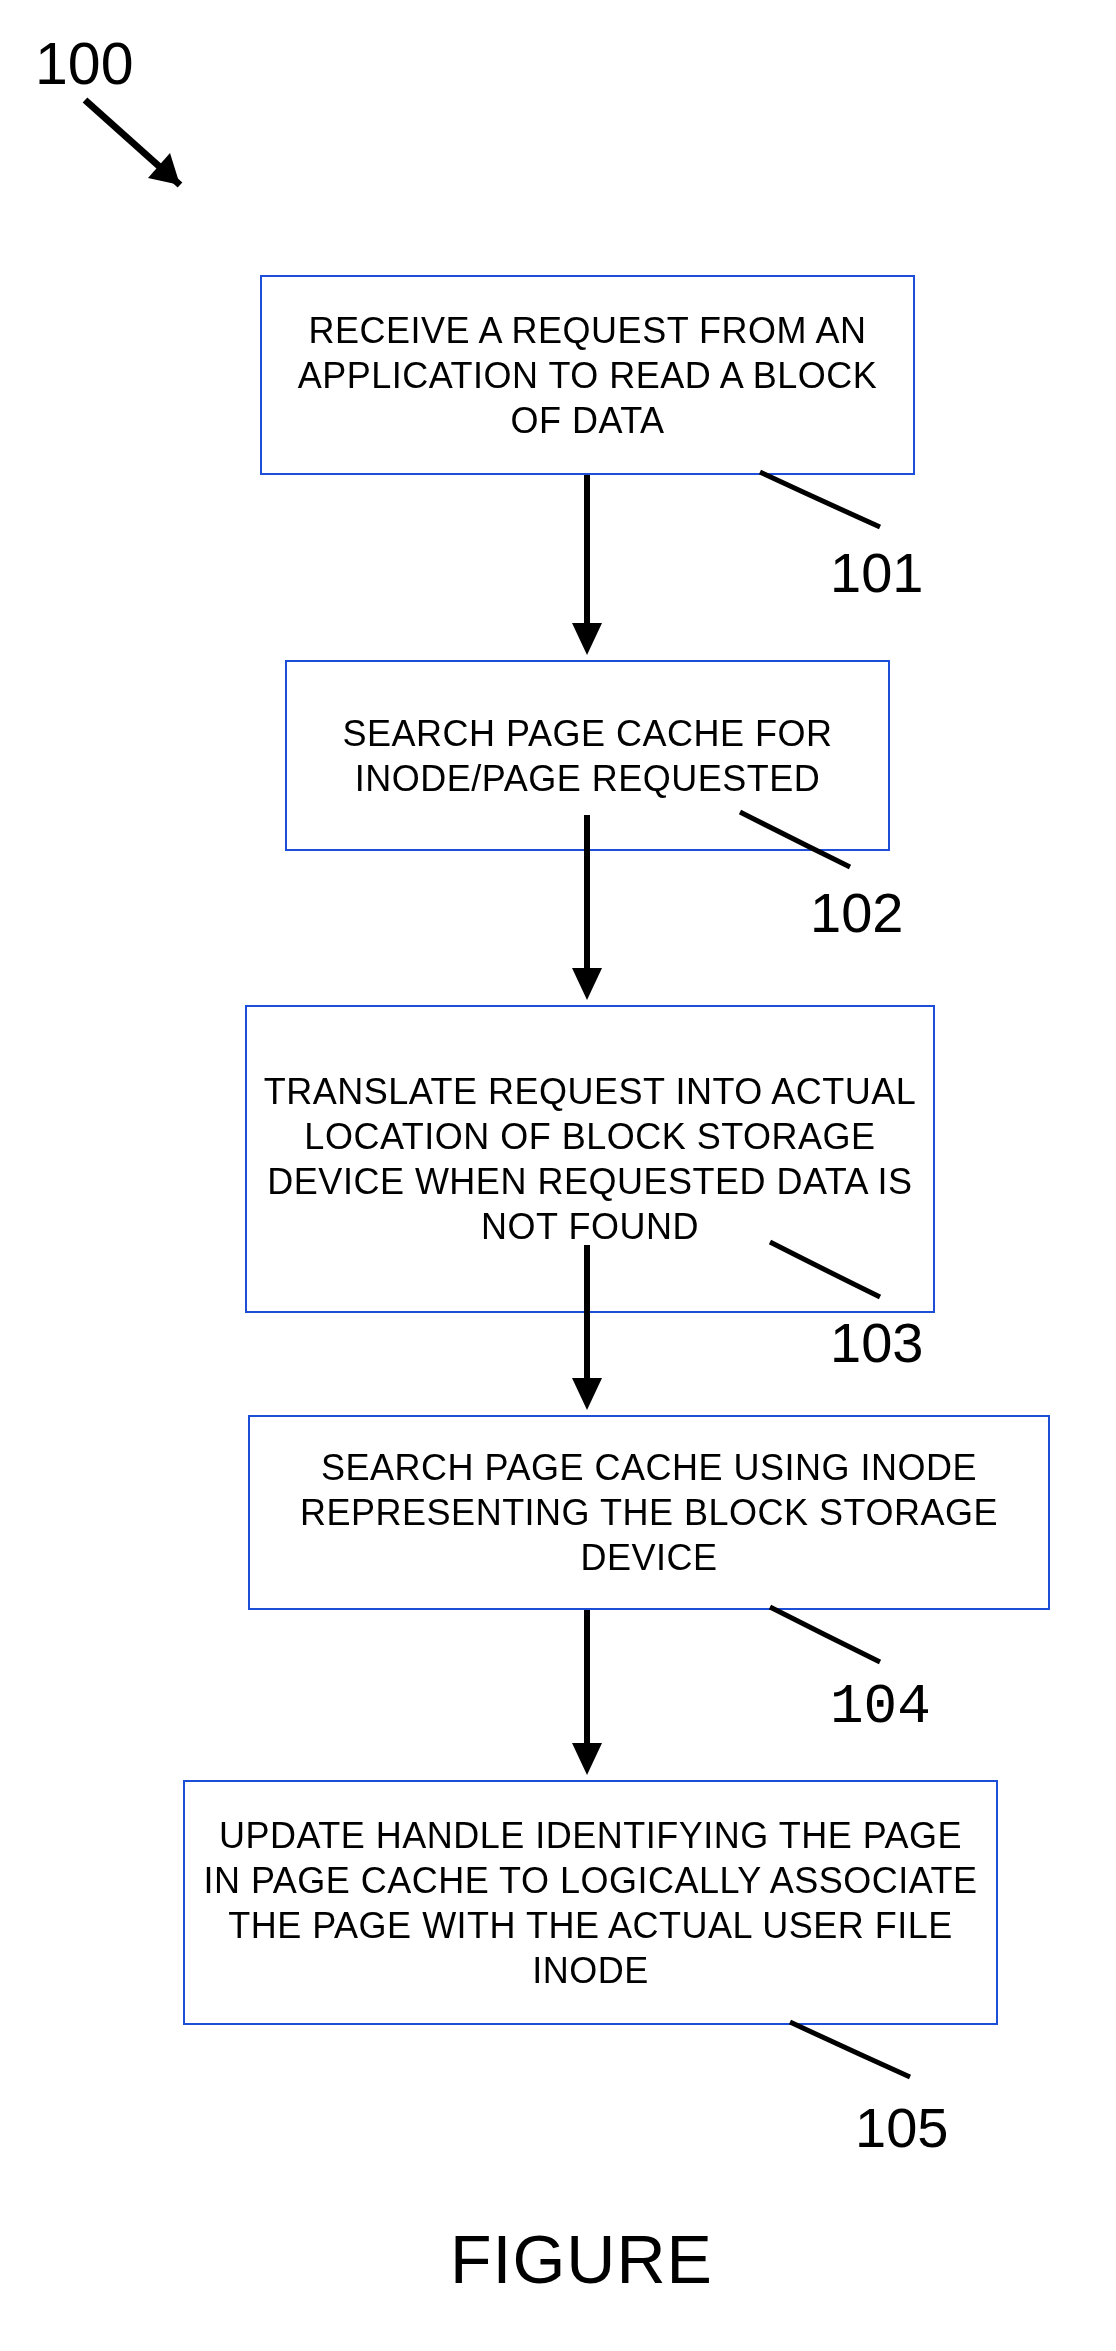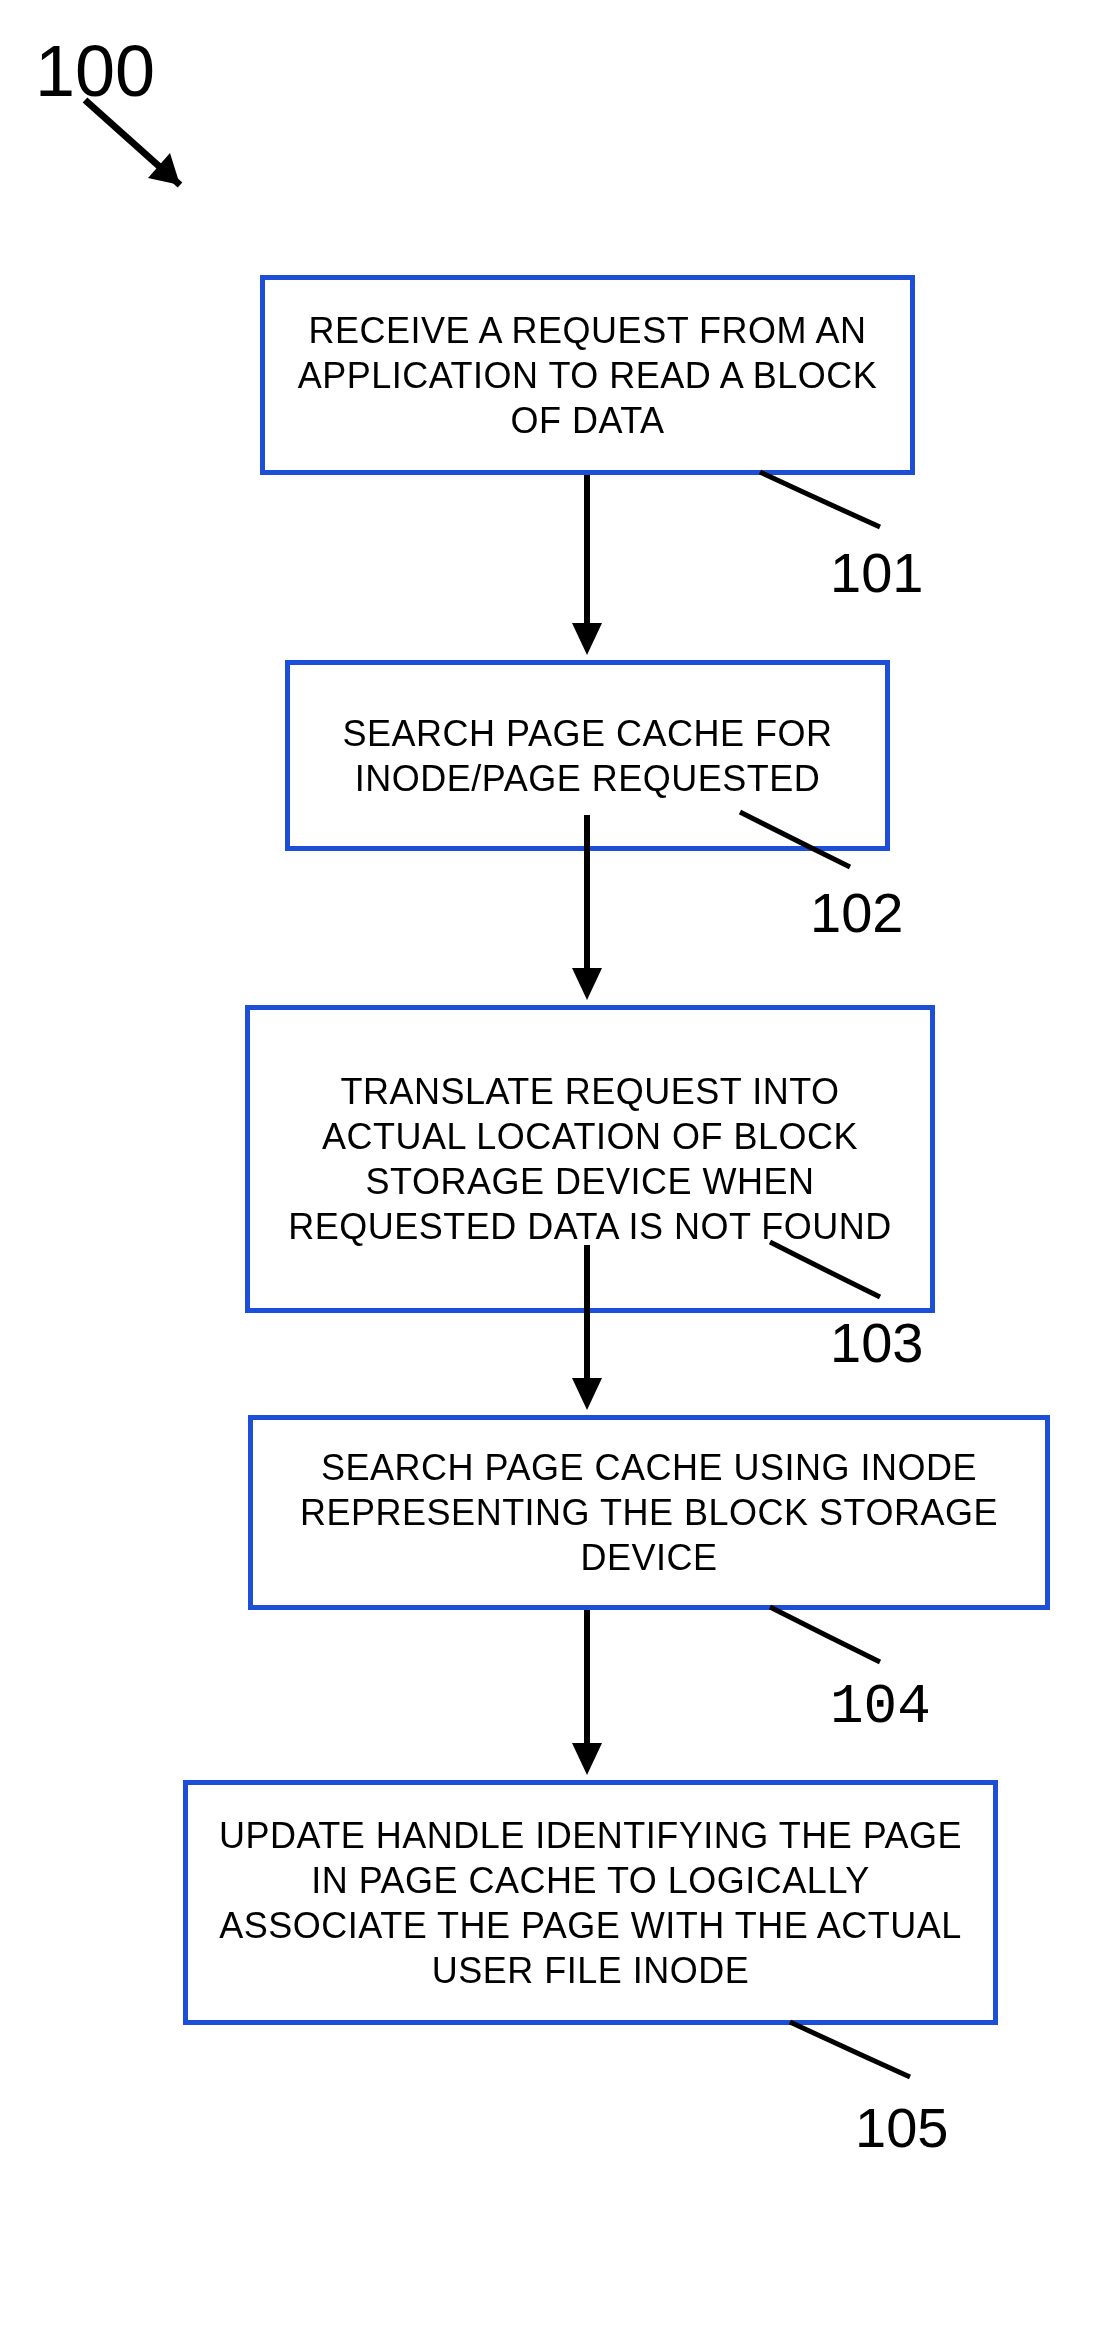--- a/index.html
+++ b/index.html
@@ -9,31 +9,31 @@
     font-family: Arial, Helvetica, sans-serif;
   }
   .canvas {
     position: relative;
     width: 1116px;
     height: 2351px;
     background: #ffffff;
   }
   .ref-label {
     position: absolute;
-    font-size: 72px;
+    font-size: 59px;
     font-weight: 400;
     color: #000;
   }
   .arrow-svg {
     position: absolute;
     overflow: visible;
   }
   .flow-box {
     position: absolute;
-    border: 5px solid #1d4ed8;
+    border: 2px solid #1d4ed8;
     box-sizing: border-box;
     display: flex;
     align-items: center;
     justify-content: center;
     text-align: center;
     font-size: 36px;
     line-height: 1.25;
     padding: 14px 16px;
     color: #000;
     background: #fff;
@@ -116,14 +116,15 @@
   </svg>
 
   <div class="flow-box" style="left:183px; top:1780px; width:815px; height:245px;justify-content:center;">
     <span>UPDATE HANDLE IDENTIFYING THE PAGE IN PAGE CACHE TO LOGICALLY ASSOCIATE THE PAGE WITH THE ACTUAL USER FILE INODE</span>
   </div>
   <svg class="callout-svg" style="left:790px; top:2022px;" width="200" height="120">
     <path d="M 0 0 Q 60 28 120 55" stroke="#000" stroke-width="5" fill="none"></path>
   </svg>
   <div class="ref-label" style="left:855px; top:2095px; font-size:56px;">105</div>
 
+  <div class="figure-label" style="left:450px; top:2220px;">FIGURE</div>
 
 </div>
 
 </body></html>

